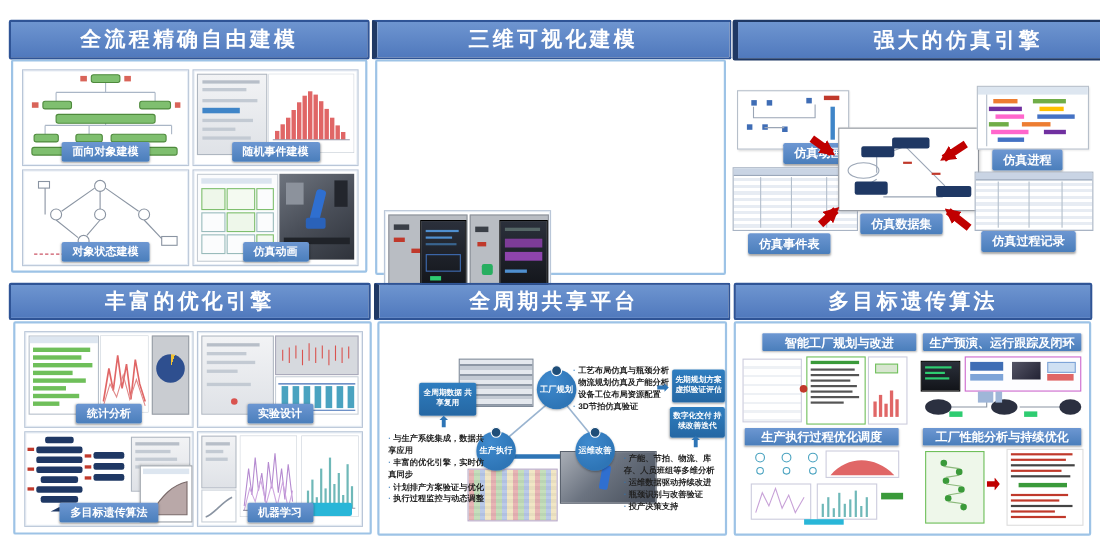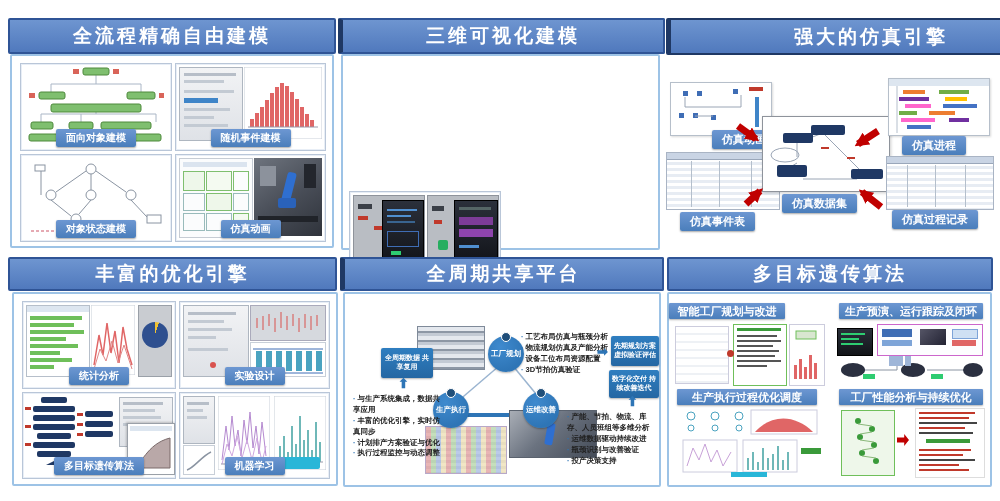--- a/index.html
+++ b/index.html
@@ -527,21 +527,21 @@
     <li>瓶颈识别与改善验证</li>
     <li>投产决策支持</li>
   </ul>
 </div>
 
 <div class="phead" style="left:667px;top:257px;width:322px;height:30px;">
   <span>多目标遗传算法</span>
 </div>
 <div class="pbox" style="left:667px;top:292px;width:321px;height:191px;">
 
-  <div class="banner" style="left:0;top:9px;width:116px;height:16px;">
+  <div class="banner" style="left:24px;top:9px;width:140px;height:16px;">
     <span>智能工厂规划与改进</span>
   </div>
   <div class="abs" style="left:6px;top:30px;width:148px;height:62px;">
     <div class="abs" style="left:0;top:2px;width:52px;height:56px;background:#fff;border:1px solid #ccd;background-image:repeating-linear-gradient(#fff 0 6px,#eef1f5 6px 8px);"></div>
     <div class="abs" style="left:58px;top:0;width:52px;height:60px;background:#fff;border:1px solid #6fbf5a;">
       <div class="abs" style="left:3px;top:3px;width:44px;height:3px;background:#3a9a3a;"></div>
       <div class="abs" style="left:3px;top:10px;width:40px;height:2px;background:#555;"></div>
       <div class="abs" style="left:3px;top:15px;width:44px;height:2px;background:#555;"></div>
       <div class="abs" style="left:3px;top:20px;width:36px;height:2px;background:#555;"></div>
       <div class="abs" style="left:3px;top:25px;width:42px;height:2px;background:#555;"></div>

